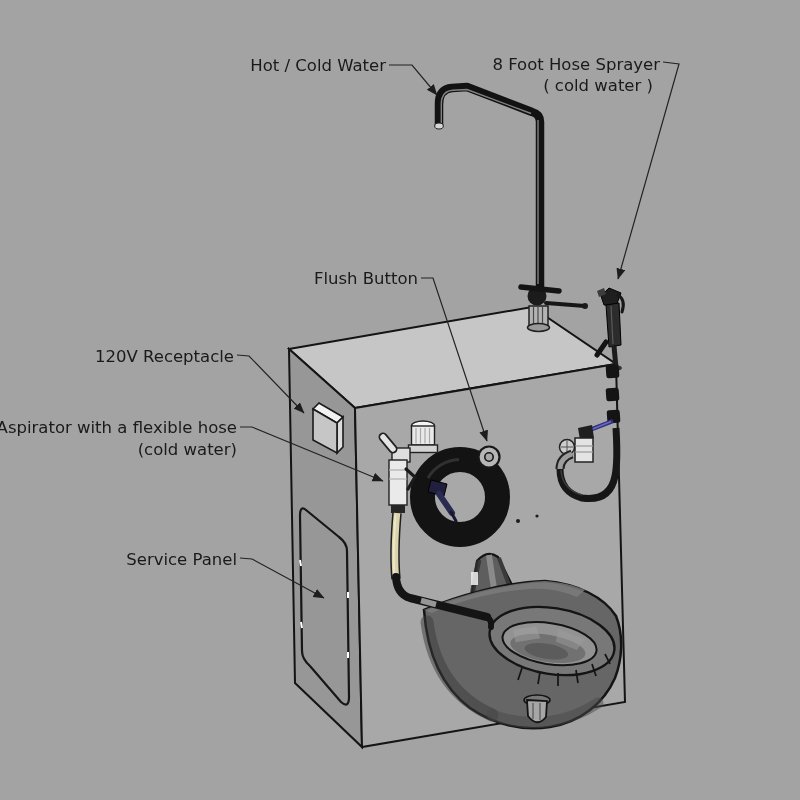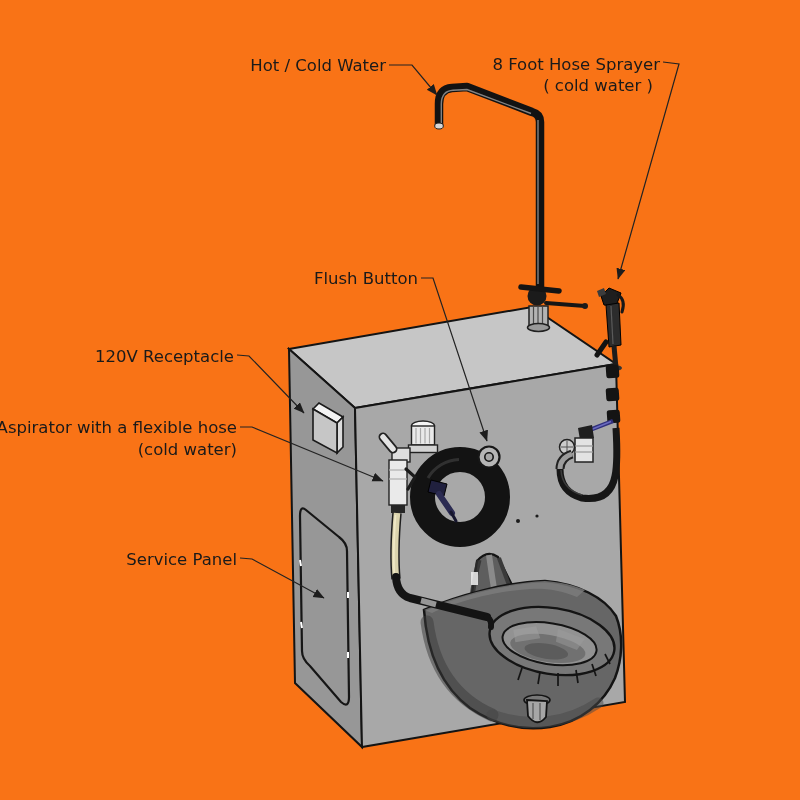--- a/index.html
+++ b/index.html
@@ -1,16 +1,16 @@
 <!DOCTYPE html>
 <html><head>
 <meta charset="utf-8">
 <style>
   html,body{margin:0;padding:0;background:#ffffff;}
-  .stage{position:relative;width:800px;height:800px;background:#f97316;overflow:hidden;
+  .stage{position:relative;width:800px;height:800px;background:#a3a3a3;overflow:hidden;
          font-family:"DejaVu Sans","Liberation Sans",sans-serif;}
   svg{display:block;}
   .label{font-family:"DejaVu Sans","Liberation Sans",sans-serif;
          font-size:16.5px;fill:#1a1a1a;}
   .leader{fill:none;stroke:#232323;stroke-width:1.2px;}
 </style>
 </head>
 <body>
 
 <div class="stage">

